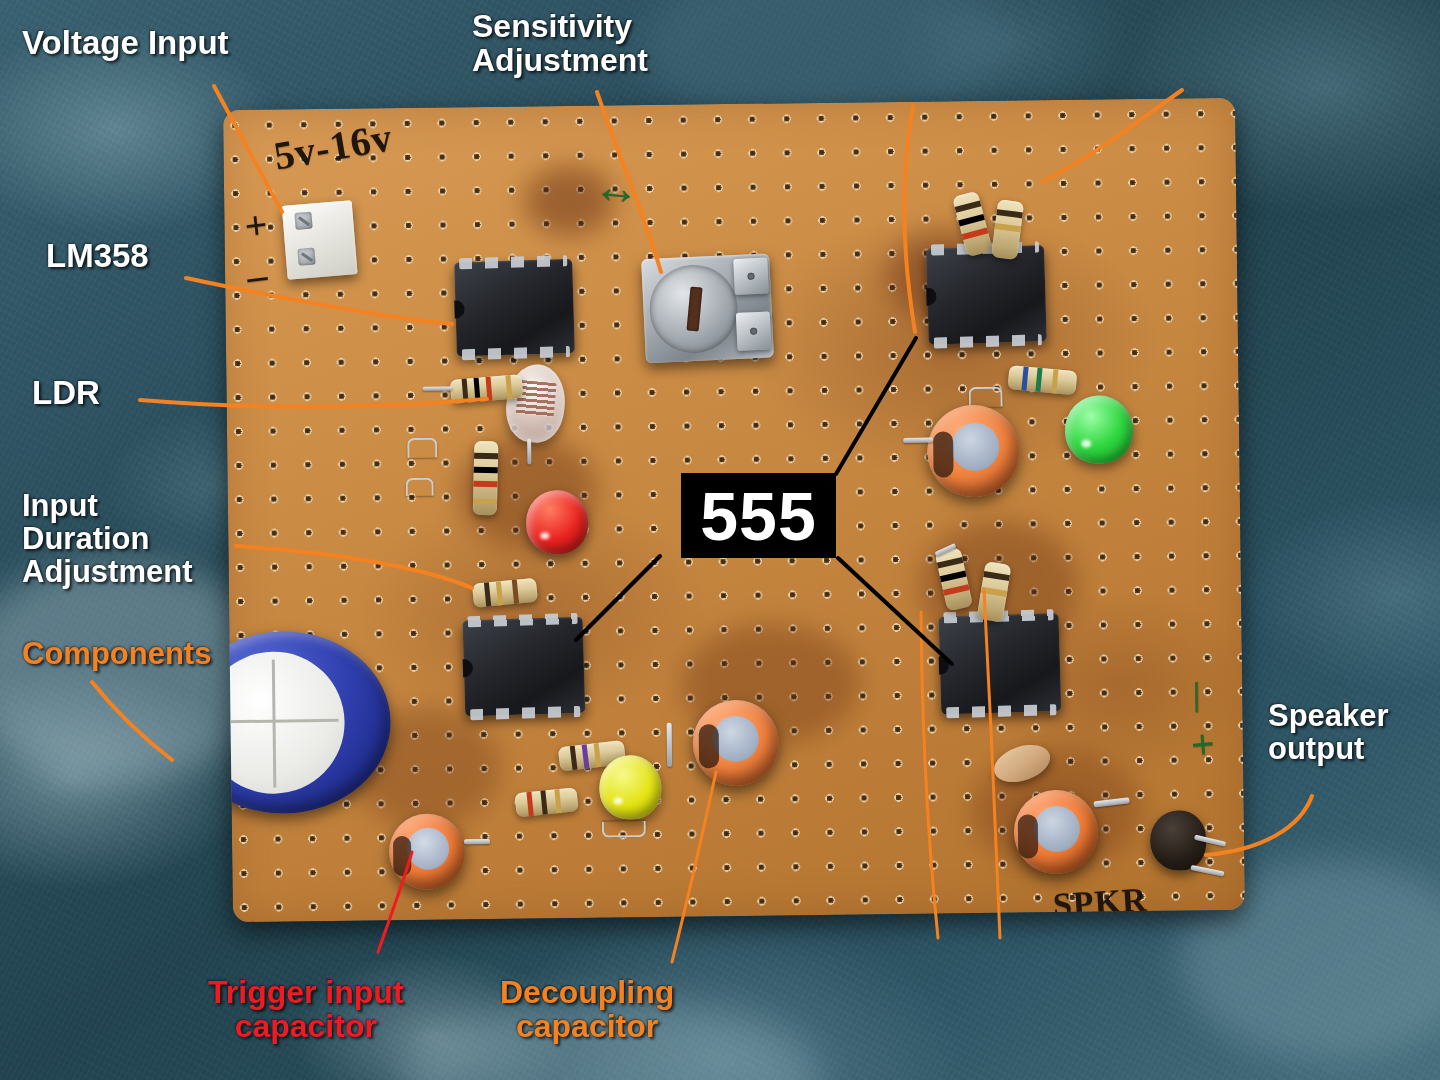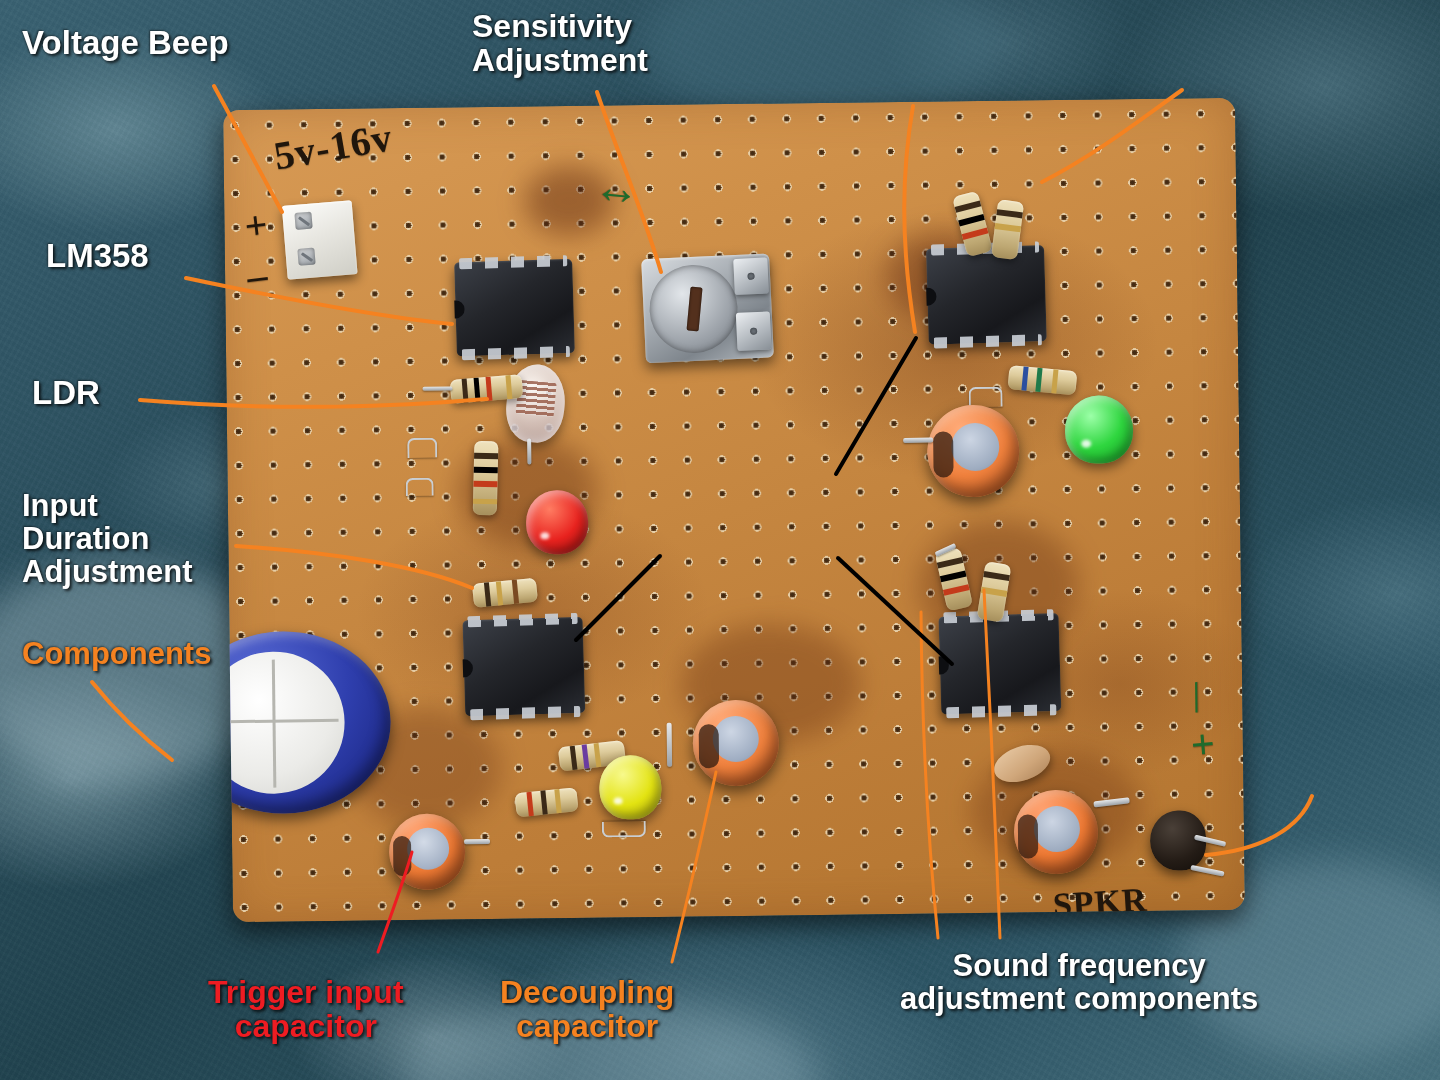--- a/index.html
+++ b/index.html
@@ -341,40 +341,41 @@
     <path d="M 1312 796 C 1300 828, 1262 850, 1206 855" stroke="#f58220" stroke-width="4" fill="none" stroke-linecap="round"></path>
     <path d="M 378 952 C 392 912, 404 880, 412 852" stroke="#ee1c22" stroke-width="3" fill="none" stroke-linecap="round"></path>
     <path d="M 672 962 C 690 890, 706 818, 716 772" stroke="#f58220" stroke-width="3" fill="none" stroke-linecap="round"></path>
     <path d="M 938 938 C 930 860, 922 740, 921 612" stroke="#f58220" stroke-width="3" fill="none" stroke-linecap="round"></path>
     <path d="M 1000 938 C 996 840, 990 700, 984 590" stroke="#f58220" stroke-width="3" fill="none" stroke-linecap="round"></path>
     <path d="M 836 474 L 916 338" stroke="#000000" stroke-width="4" fill="none" stroke-linecap="round"></path>
     <path d="M 660 556 L 576 640" stroke="#000000" stroke-width="4" fill="none" stroke-linecap="round"></path>
     <path d="M 838 558 L 952 664" stroke="#000000" stroke-width="4" fill="none" stroke-linecap="round"></path>
   </svg>
 
-
-  <div class="anno white" style="left:22px;top:26px;font-size:33px;">Voltage Beep</div>
+  <div class="badge555" style="left:681px;top:473px;width:155px;height:85px;font-size:68px;">555</div>
+
+  <div class="anno white" style="left:22px;top:26px;font-size:33px;">Voltage Input</div>
 
   <div class="anno white" style="left:472px;top:10px;font-size:32px;text-align:left;">Sensitivity
 Adjustment</div>
 
 
   <div class="anno white" style="left:46px;top:239px;font-size:33px;">LM358</div>
 
   <div class="anno white" style="left:32px;top:376px;font-size:33px;">LDR</div>
 
   <div class="anno white" style="left:22px;top:490px;font-size:31px;">Input
 Duration
 Adjustment</div>
 
   <div class="anno orange" style="left:22px;top:638px;font-size:31px;">Components</div>
 
+  <div class="anno white" style="left:1268px;top:700px;font-size:31px;">Speaker
+output</div>
 
   <div class="anno red" style="left:208px;top:976px;font-size:32px;text-align:center;">Trigger input
 capacitor</div>
 
   <div class="anno orange" style="left:500px;top:976px;font-size:32px;text-align:center;">Decoupling
 capacitor</div>
 
-  <div class="anno white" style="left:900px;top:950px;font-size:31px;text-align:center;">Sound frequency
-adjustment components</div>
 
 </div>
 
 </body></html>

